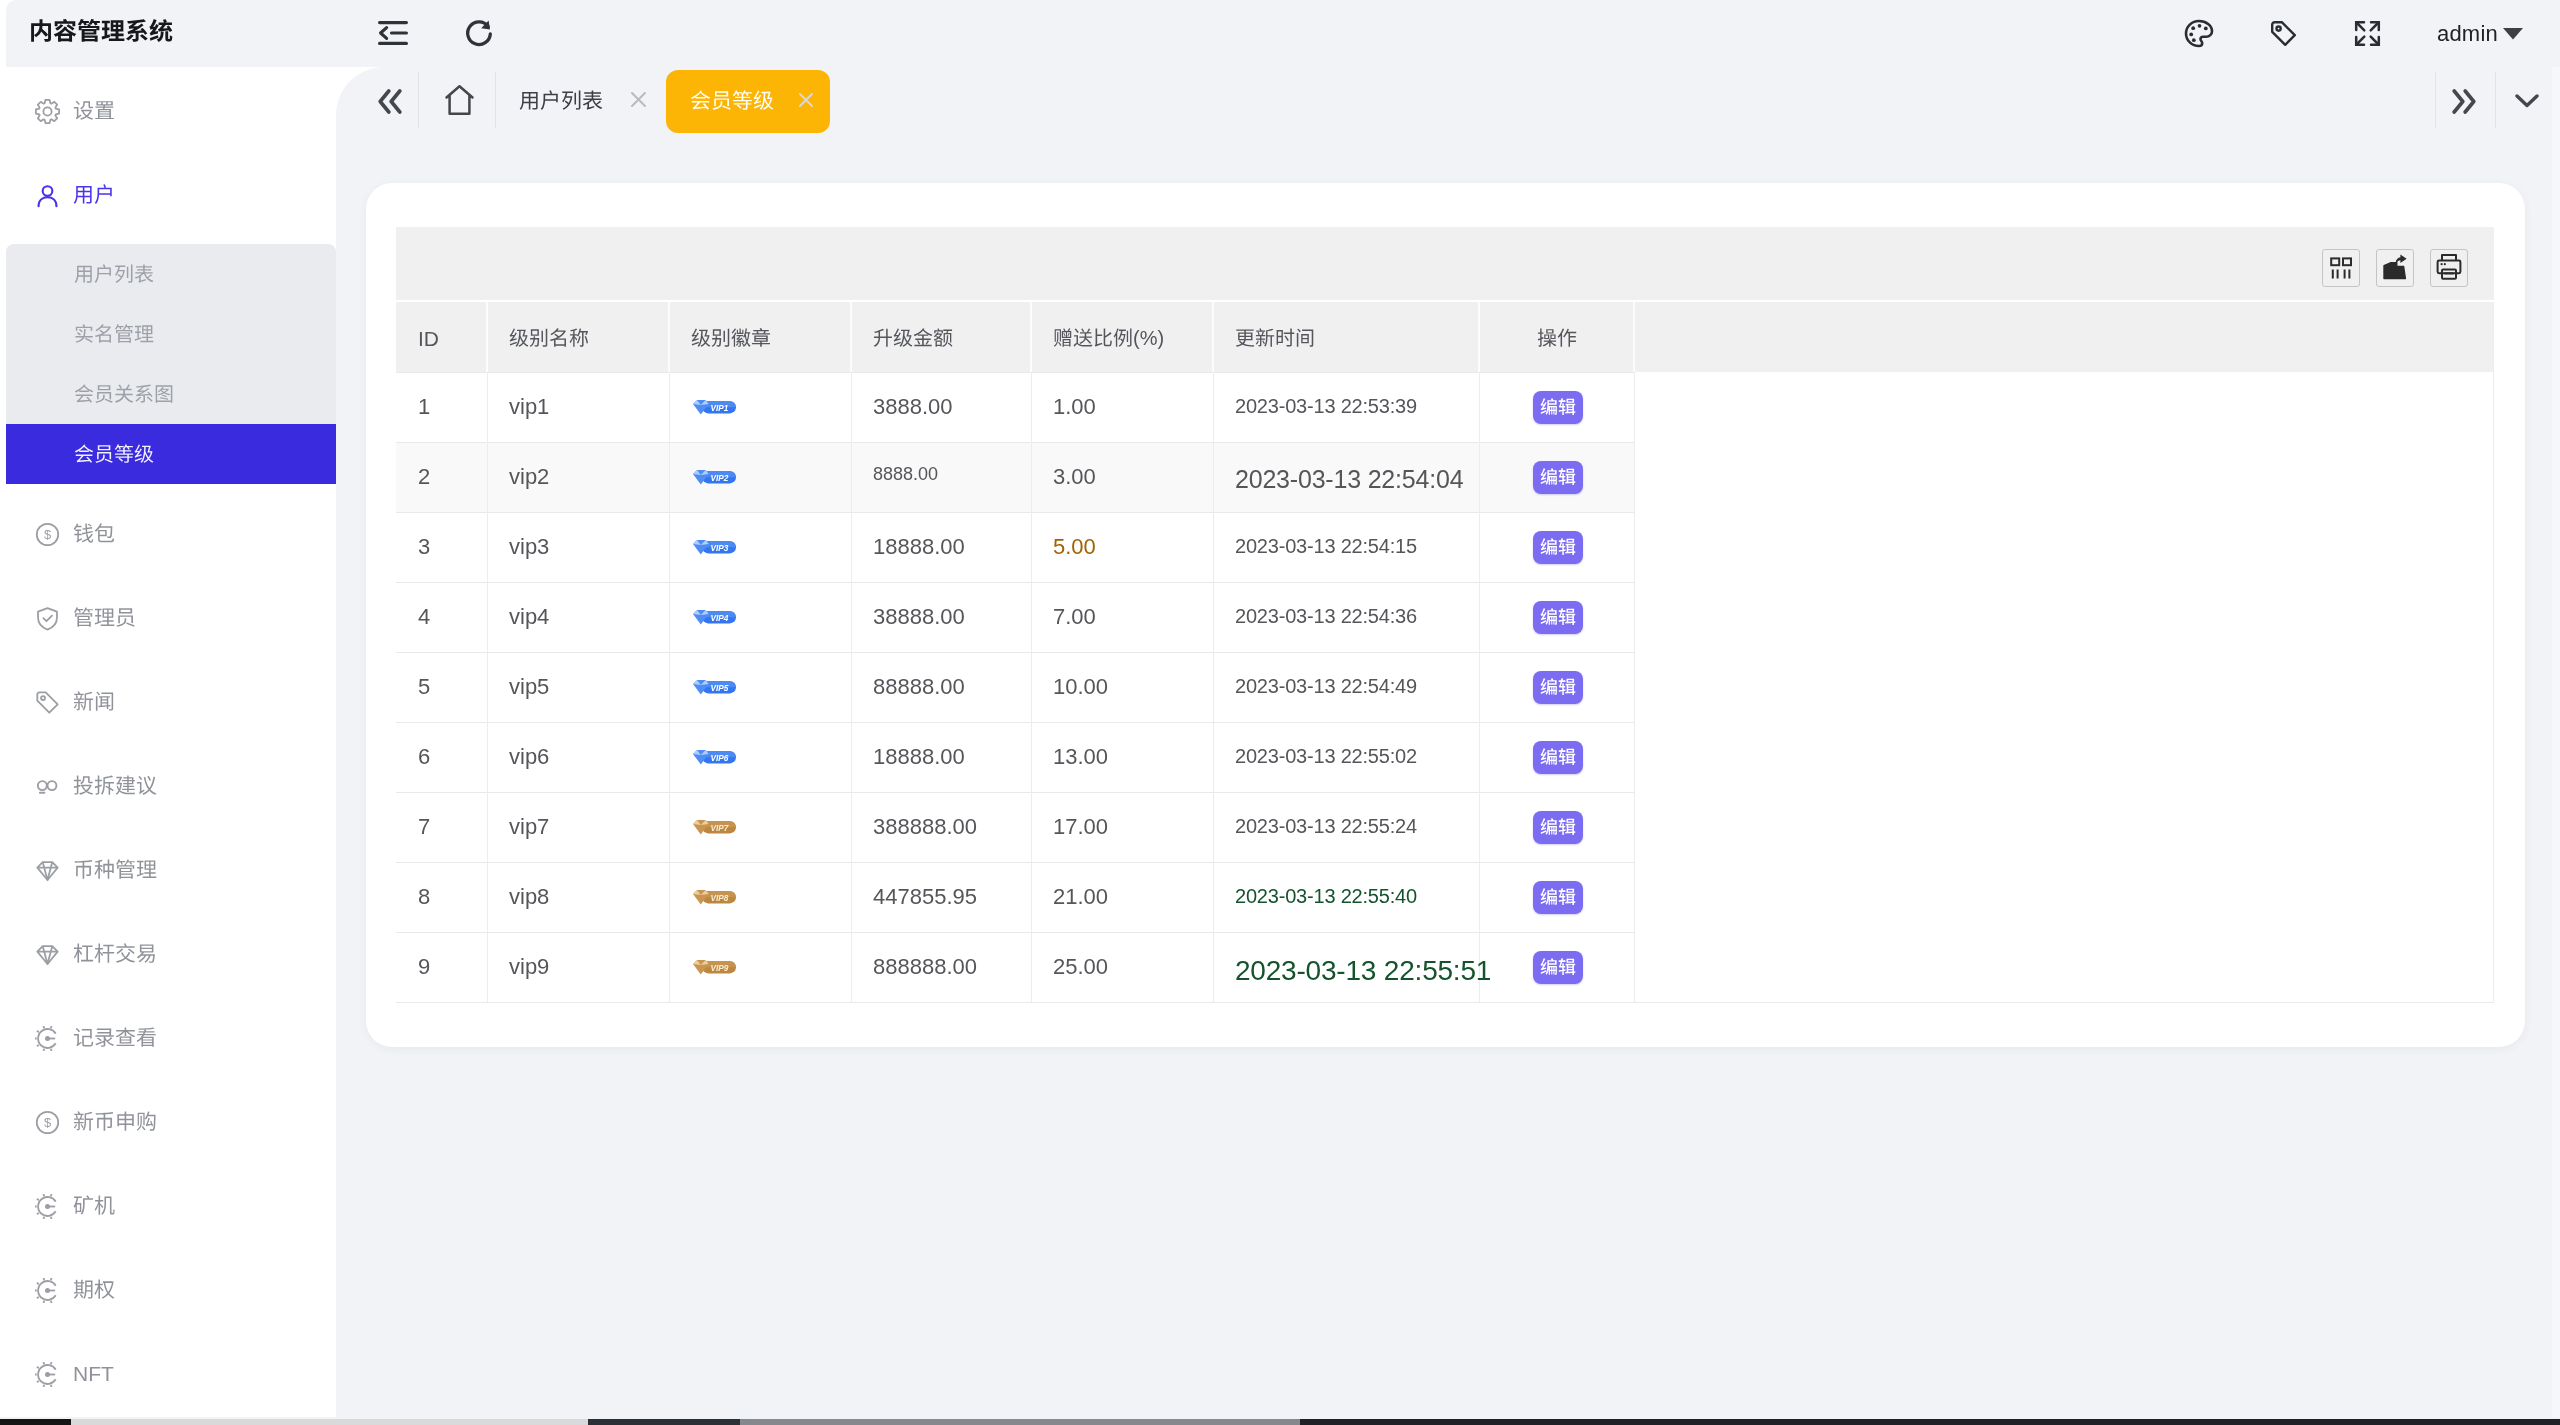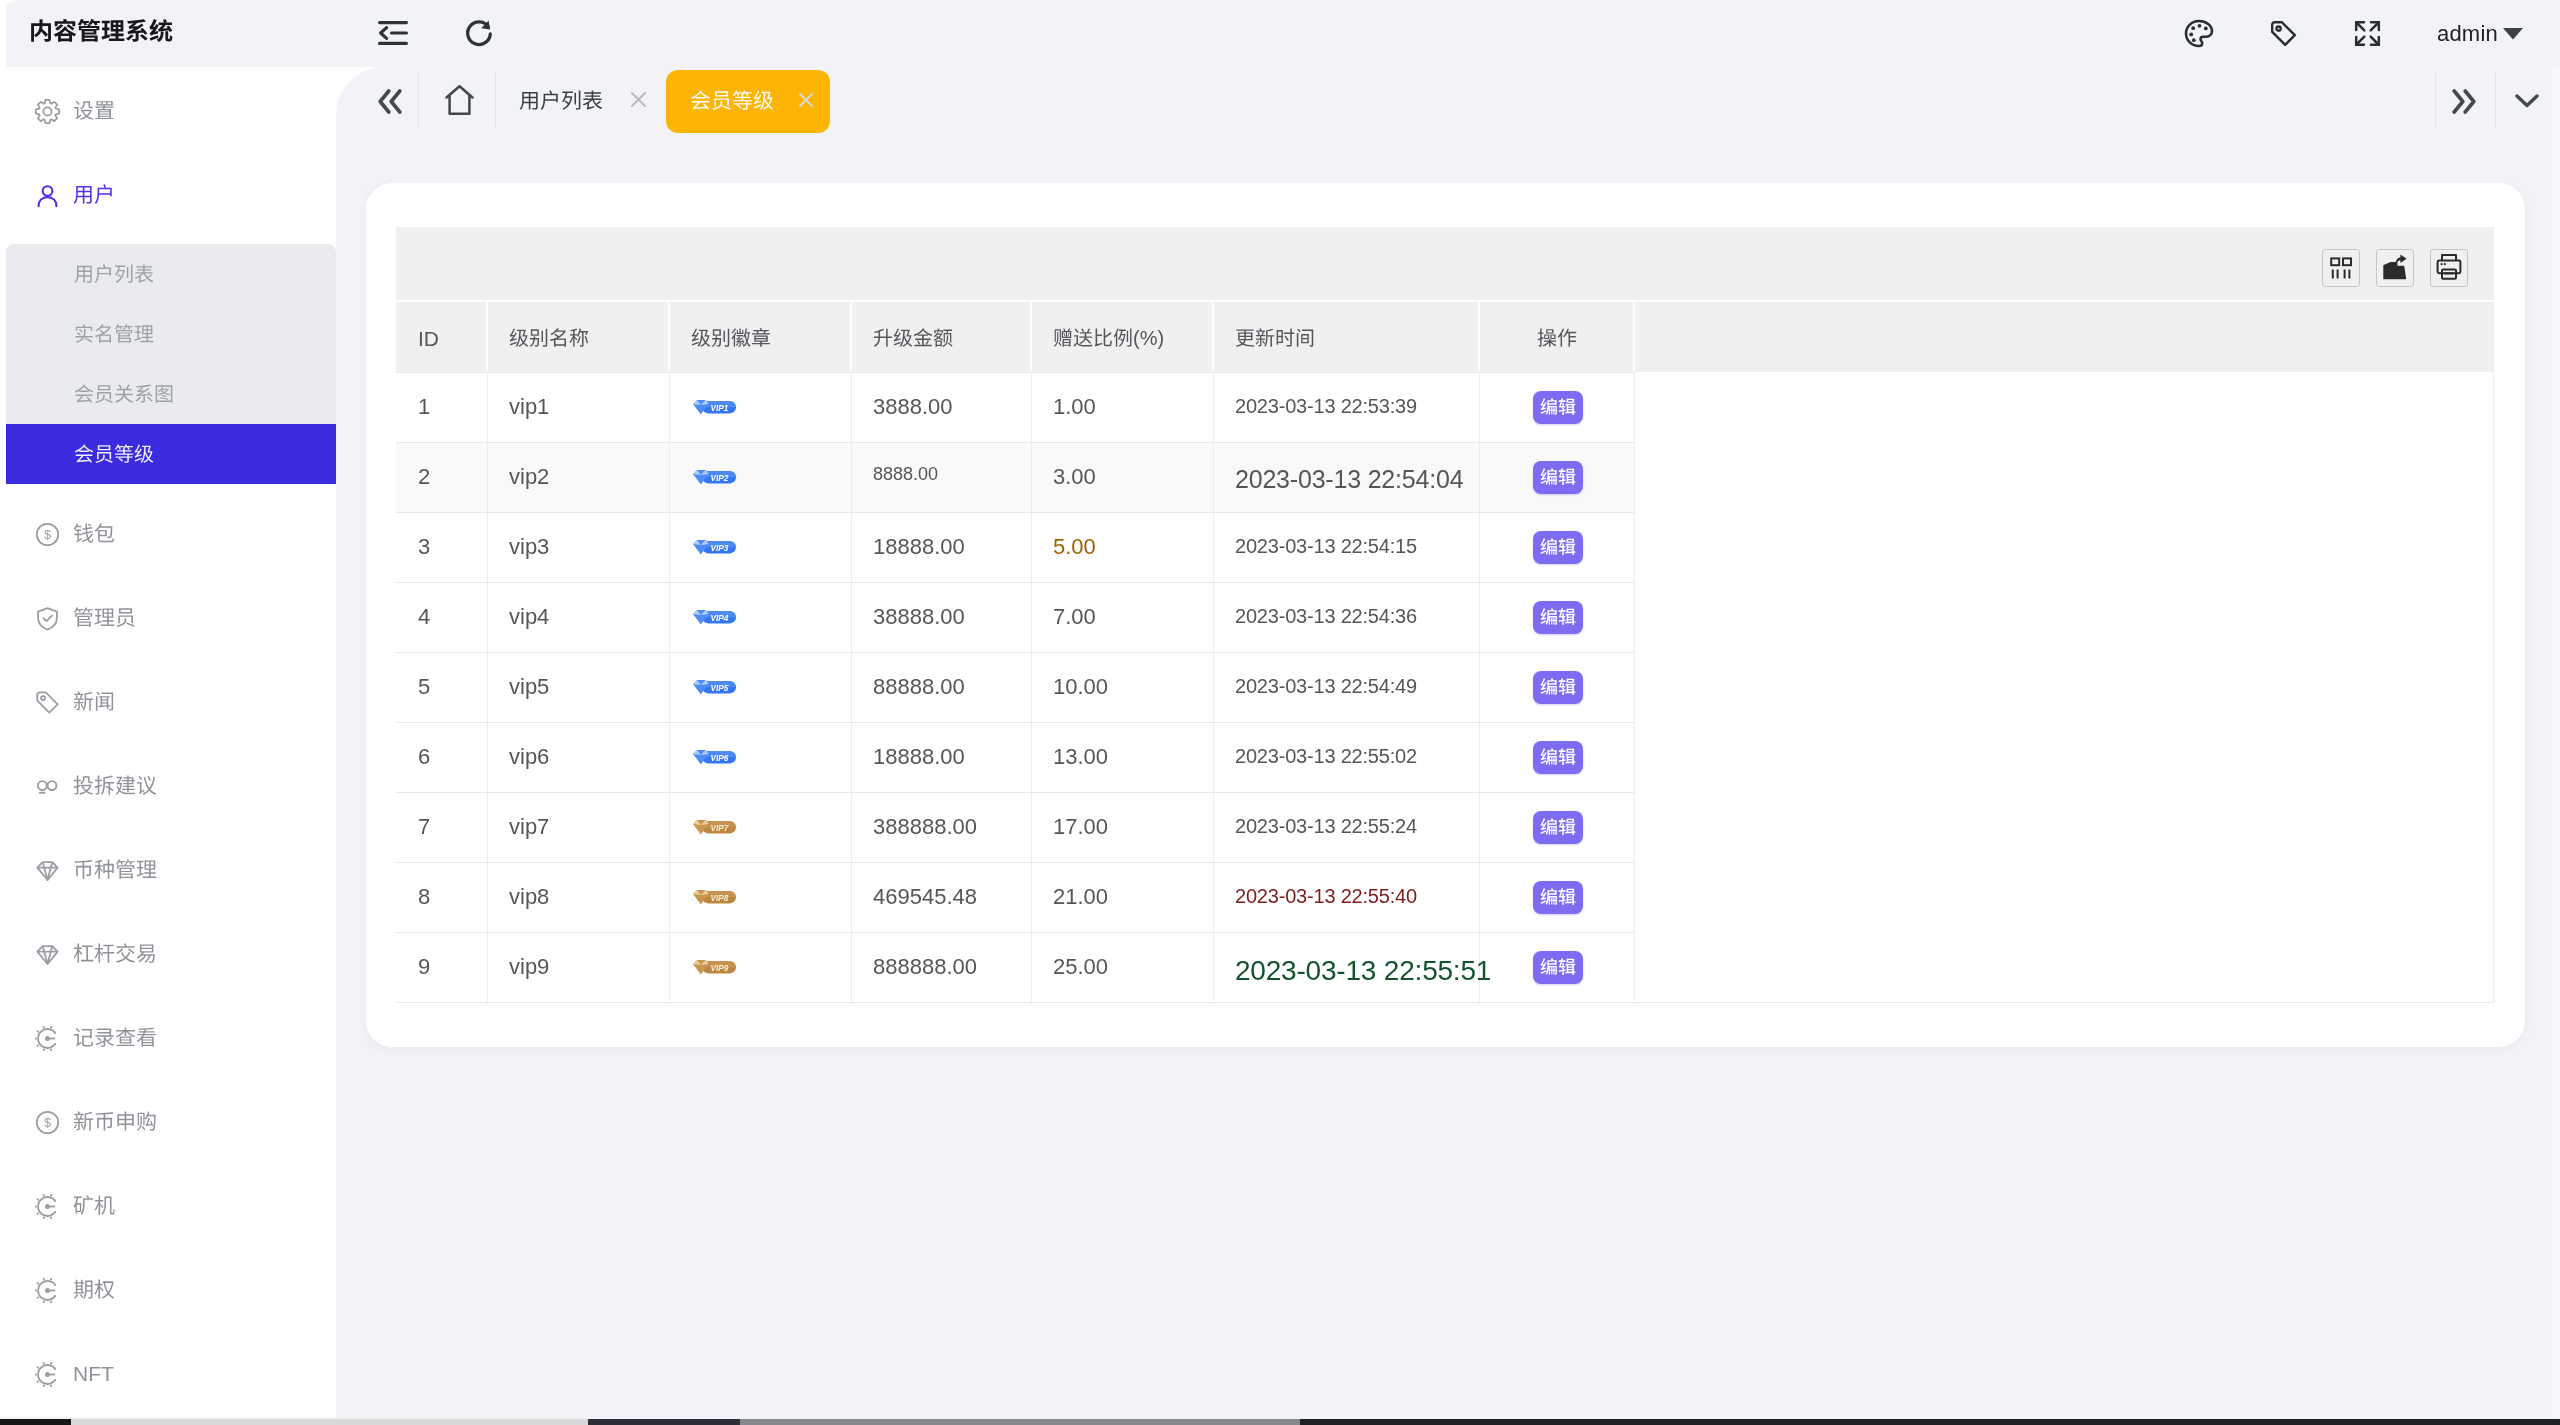--- a/index.html
+++ b/index.html
@@ -783,23 +783,23 @@
 <div style="position:absolute;left:509px;top:884px;font-size:22px;color:#55565a">vip8</div>
 <div style="position:absolute;left:691px;top:889px;width:46px;height:16px">
     <svg width="46" height="16" viewBox="0 0 46 16">
 <rect x="11" y="2" width="34" height="12.4" rx="6.2" fill="#bc873f"></rect>
 <path d="M11 2 H38 A6.2 6.2 0 0 1 44.2 8.2 H11 Z" fill="#d2a466" opacity=".45"></path>
 <path d="M2 5 L6 1 L14.6 1 L17.6 5 L9.8 15.4 Z" fill="#c89650"></path>
 <path d="M2 5 L9.8 6 L6 1 Z M9.8 6 L14.6 1 L17.6 5 Z" fill="#e8cf9e"></path>
 <text x="19.5" y="11.8" font-family="Liberation Sans" font-size="8.2" font-style="italic" font-weight="bold" fill="#f9edd2">VIP8</text>
     </svg>
   </div>
-<div style="position:absolute;left:873px;top:884px;font-size:22px;color:#55565a">469545.48</div>
+<div style="position:absolute;left:873px;top:884px;font-size:22px;color:#55565a">447855.95</div>
 <div style="position:absolute;left:1053px;top:884px;font-size:22px;color:#55565a">21.00</div>
-<div style="position:absolute;left:1235px;top:885px;font-size:20px;color:#7f1d1d;letter-spacing:-0.2px">2023-03-13 22:55:40</div>
+<div style="position:absolute;left:1235px;top:885px;font-size:20px;color:#14532d;letter-spacing:-0.2px">2023-03-13 22:55:40</div>
 <div style="position:absolute;left:1533px;top:881px;width:50px;height:33px;background:#7b6cf1;border-radius:8px;box-shadow:0 1px 2px rgba(80,60,200,.25)">
     <div style="position:absolute;left:7px;top:7px">
       <svg width="36.0" height="18" viewBox="0 0 2000 1000" style="display:block;overflow:visible;">
         <g fill="#ffffff" transform="scale(1,-1) translate(0,-860)">
           <use href="#m5" x="0"></use>
           <use href="#m4" x="1000"></use>
         </g>
       </svg>
     </div>
   </div>

